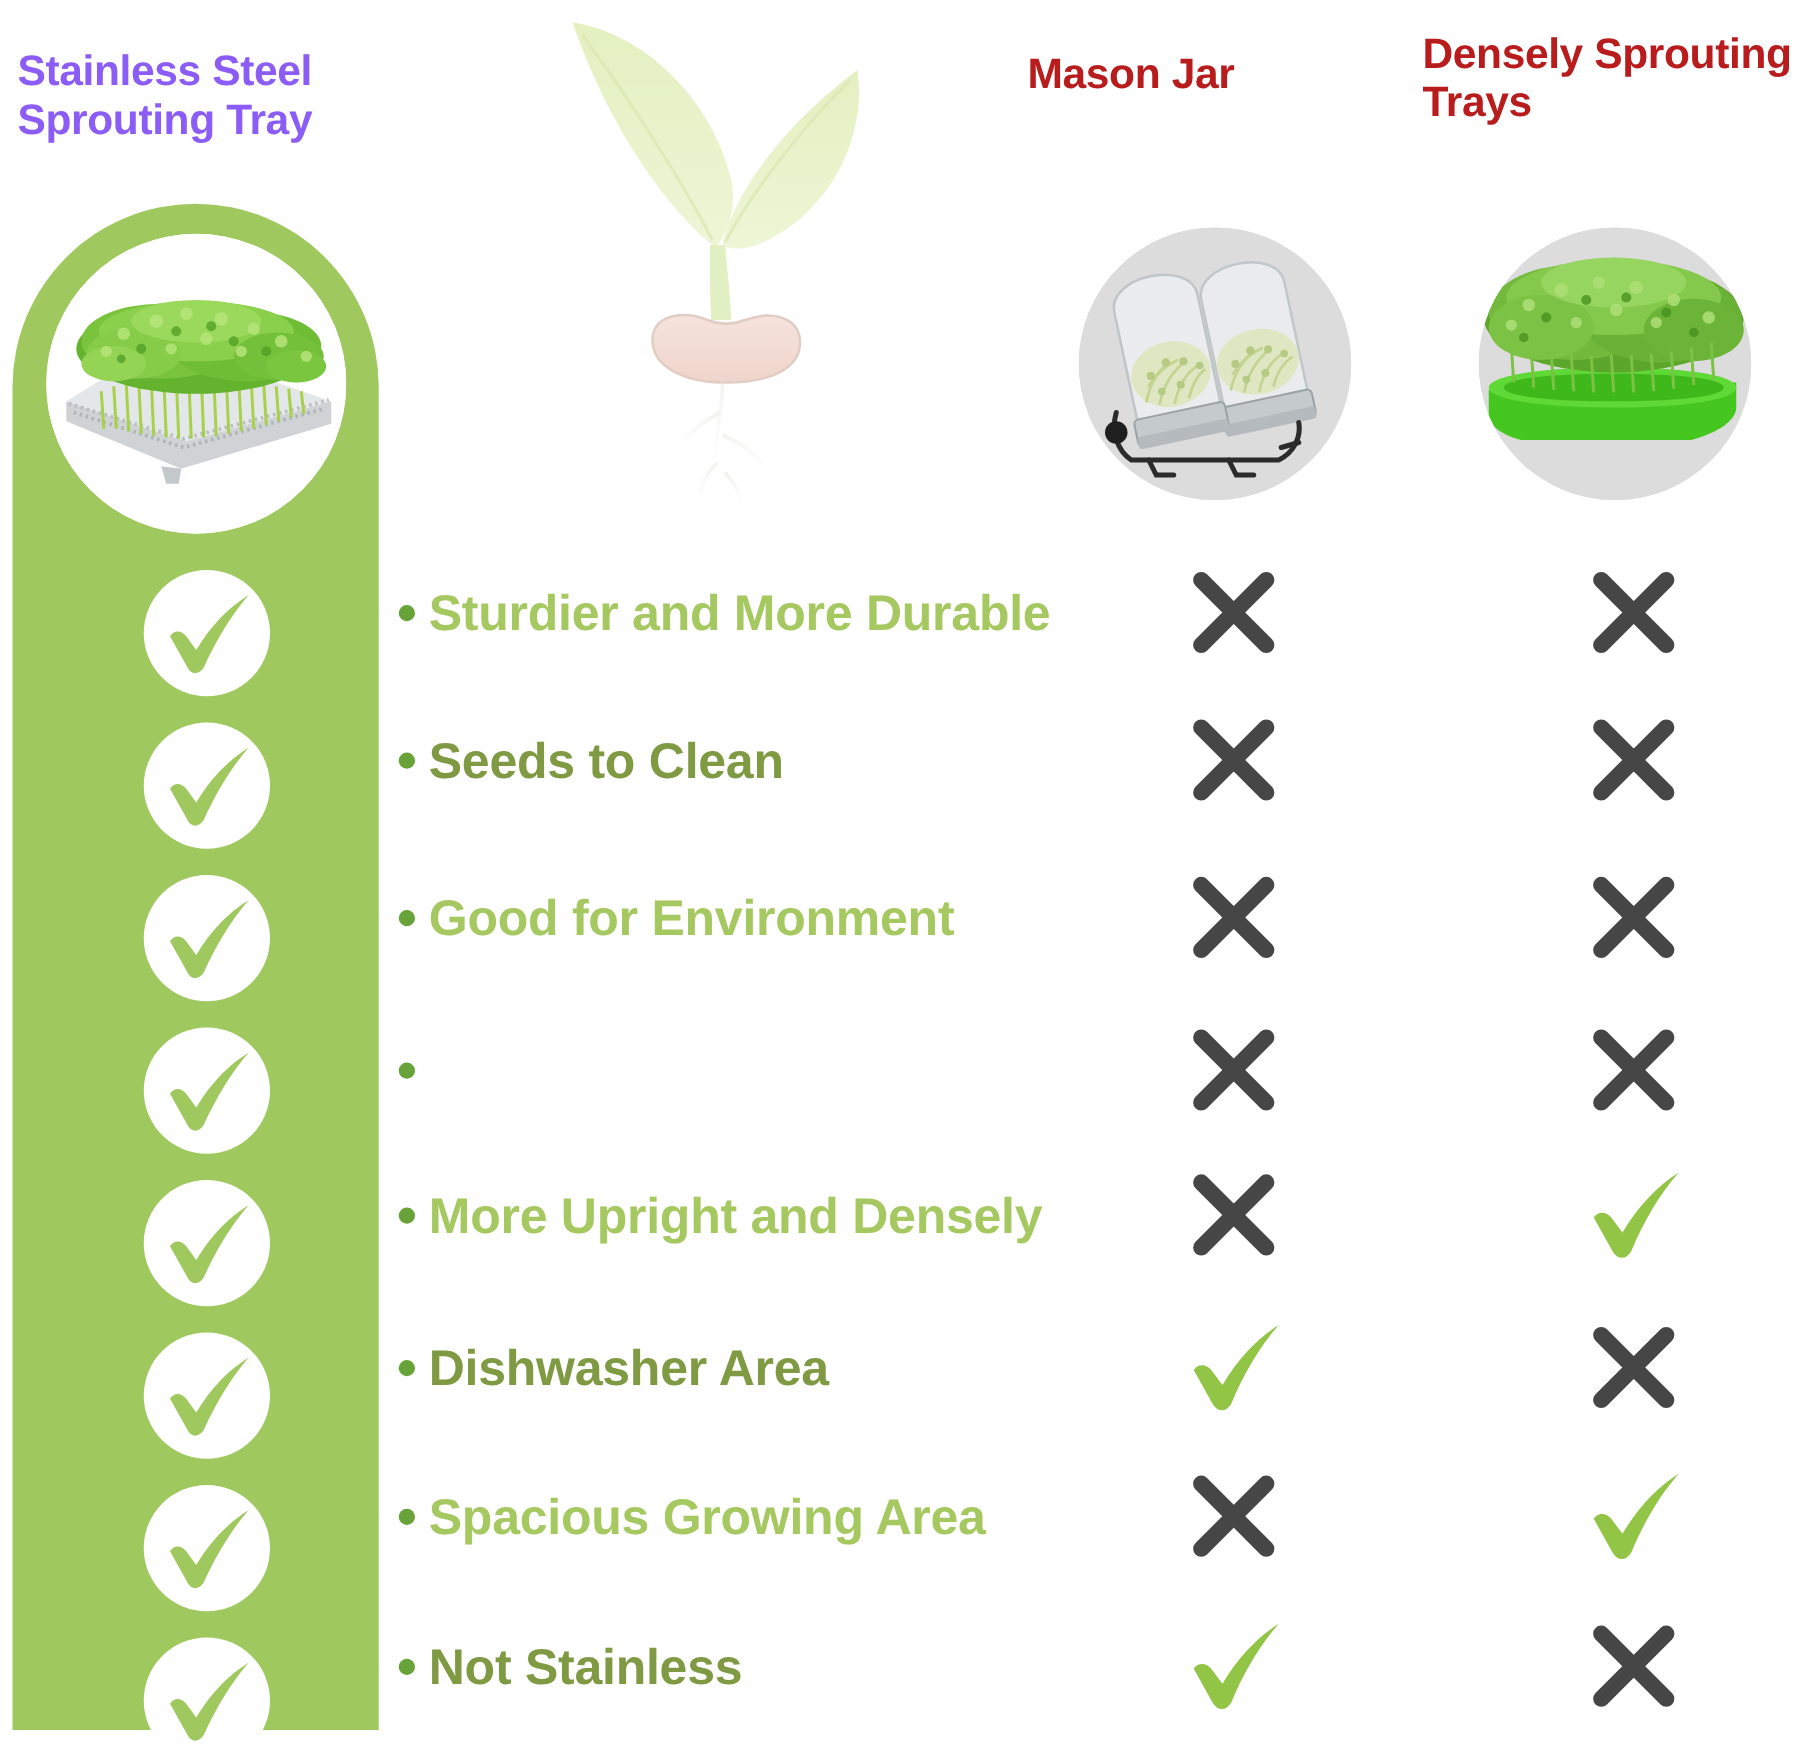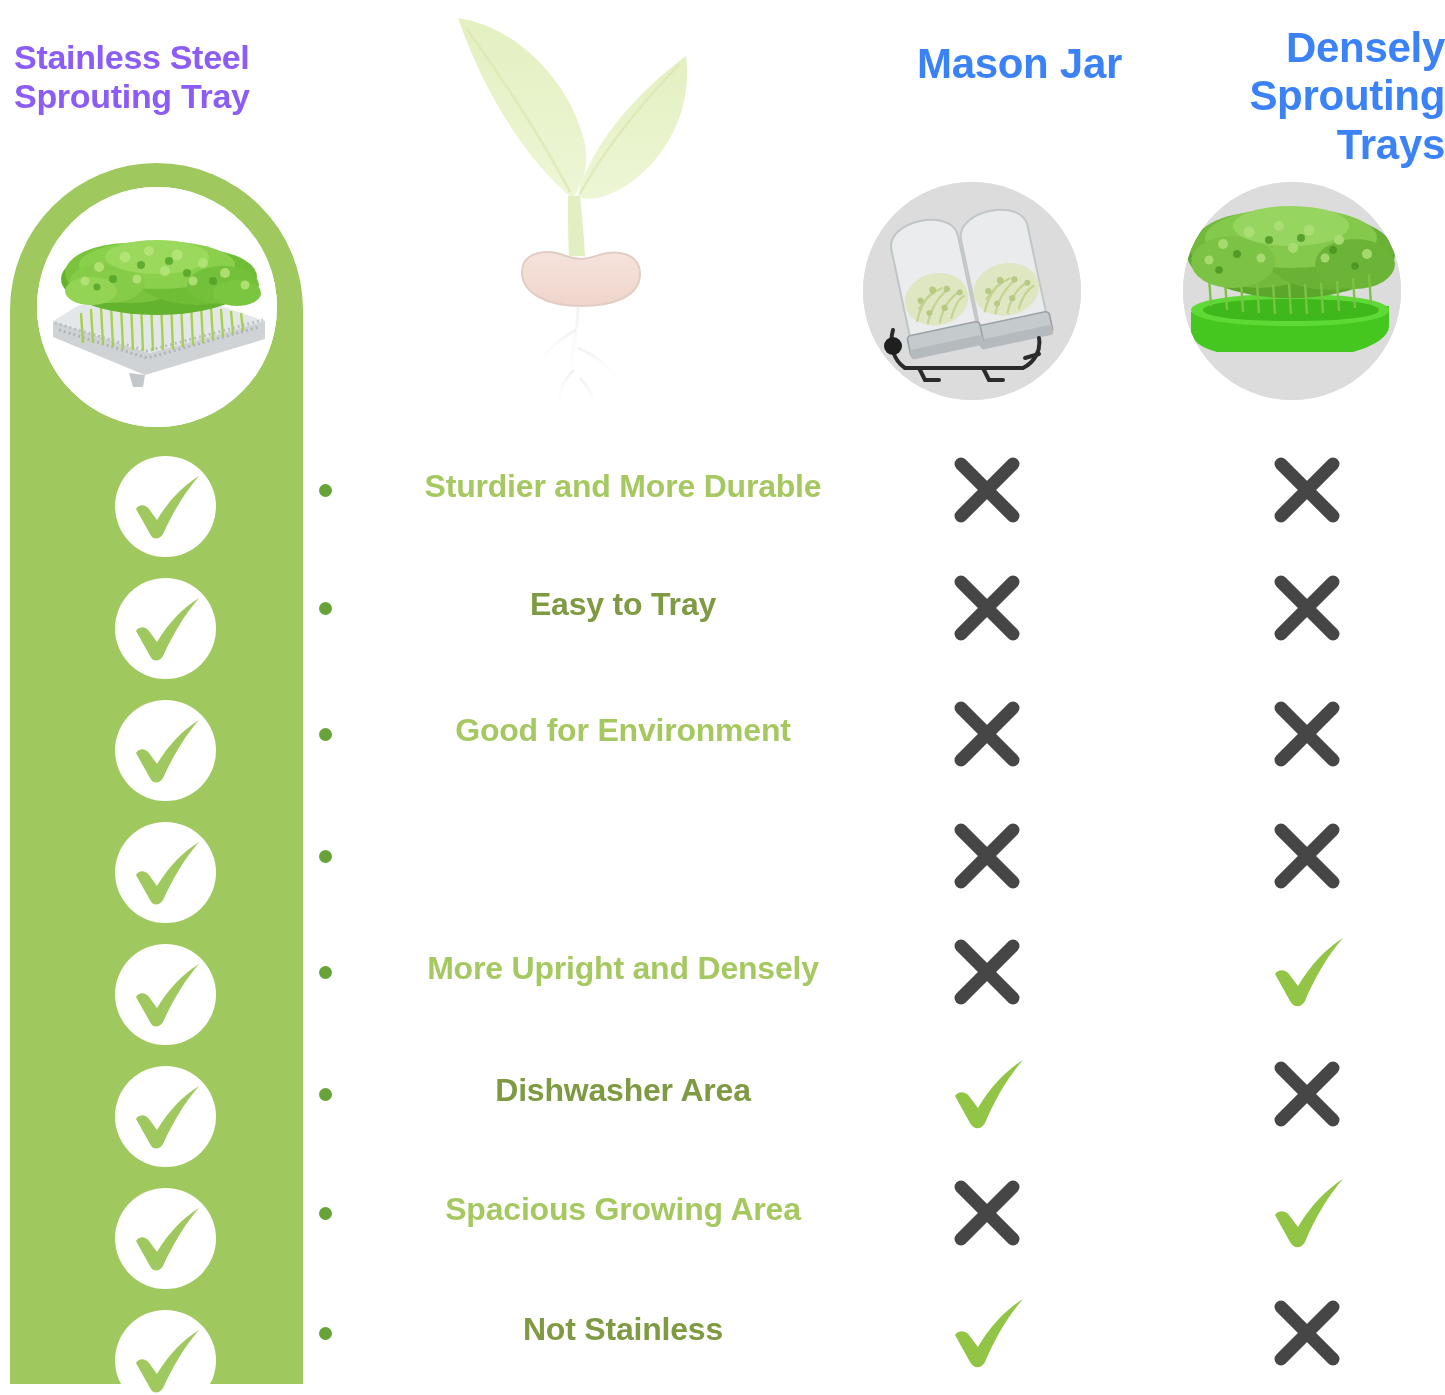--- a/index.html
+++ b/index.html
@@ -77,25 +77,25 @@
     top: 38px;
     width: 320px;
     font-size: 34px;
     font-weight: bold;
     line-height: 1.16;
     color: #8b5cf6;
     letter-spacing: -0.3px;
   }
   .col-header {
     position: absolute;
-    text-align: right;
-    font-size: 42px;
+    text-align: left;
+    font-size: 34px;
     font-weight: bold;
     line-height: 1.15;
-    color: #3b82f6;
+    color: #b91c1c;
     letter-spacing: -0.3px;
   }
   .col-header.mason { left: 822px; top: 40px; width: 300px; }
   .col-header.plastic { left: 1138px; top: 24px; width: 307px; }
 
   
   .col-photo-circle {
     position: absolute;
     width: 218px;
     height: 218px;
@@ -119,26 +119,25 @@
     left: 4px;
     top: -6px;
     width: 13px;
     height: 13px;
     border-radius: 50%;
     background: #67a339;
   }
   .feature-label {
     position: absolute;
     left: 28px;
-    font-size: 32px;
+    font-size: 40px;
     font-weight: bold;
     line-height: 1.18;
     width: 560px;
     letter-spacing: -0.2px;
-    text-align: center;
   }
   .feature-label.one-line { top: -22px; }
   .feature-label.two-line { top: -40px; }
   .tone-light { color: #a6c861; }
   .tone-dark  { color: #7f9a43; }
 
   .mark {
     position: absolute;
     top: -40px;
     width: 80px;
@@ -459,21 +458,21 @@
         <line x1="14" y1="14" x2="66" y2="66"></line>
           <line x1="66" y1="14" x2="14" y2="66"></line>
       </g>
     </svg>
   </div>
 </div>
 
 <div class="feature-row" style="top:608px">
   <span class="bullet-dot"></span>
   <div class="feature-label one-line tone-dark">
-    <span>Easy to Tray</span>
+    <span>Seeds to Clean</span>
   </div>
   <div class="mark mason">
     <svg viewBox="0 0 80 80">
       <g stroke="#464646" stroke-width="13" stroke-linecap="round">
         <line x1="14" y1="14" x2="66" y2="66"></line>
           <line x1="66" y1="14" x2="14" y2="66"></line>
       </g>
     </svg>
   </div>
   <div class="mark plastic">

